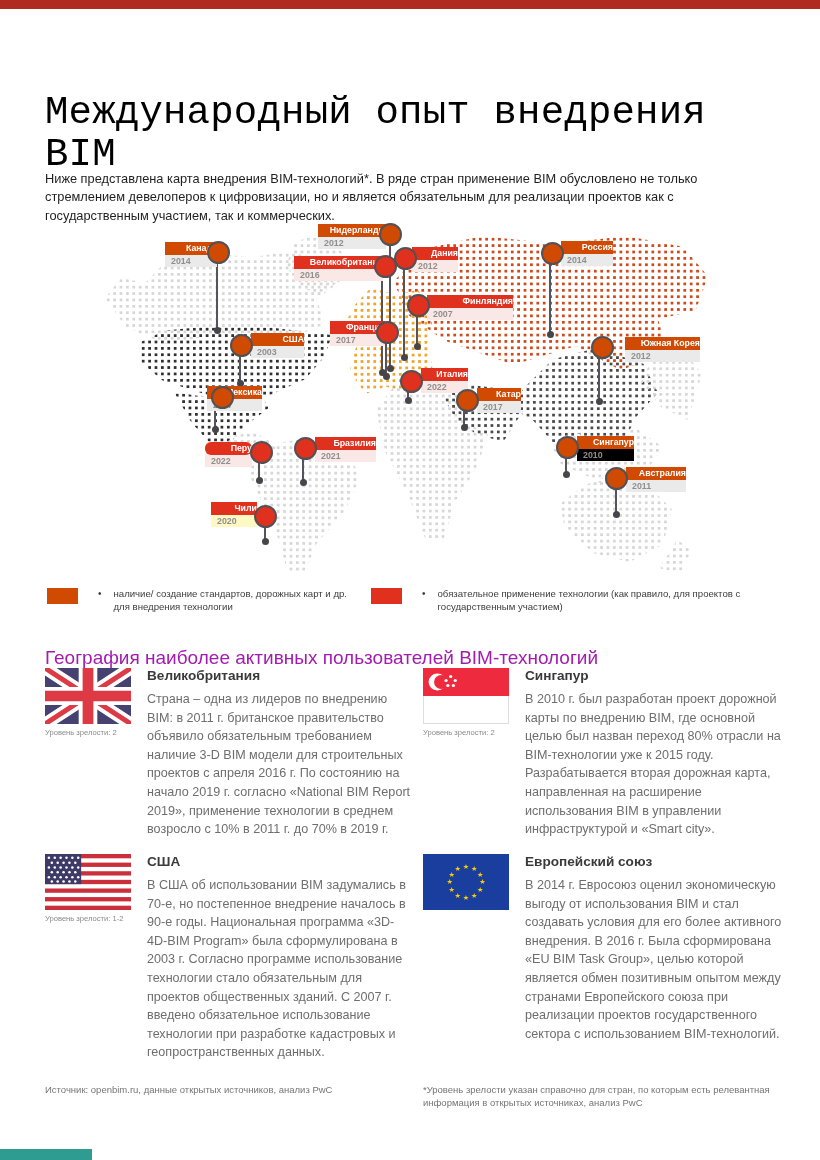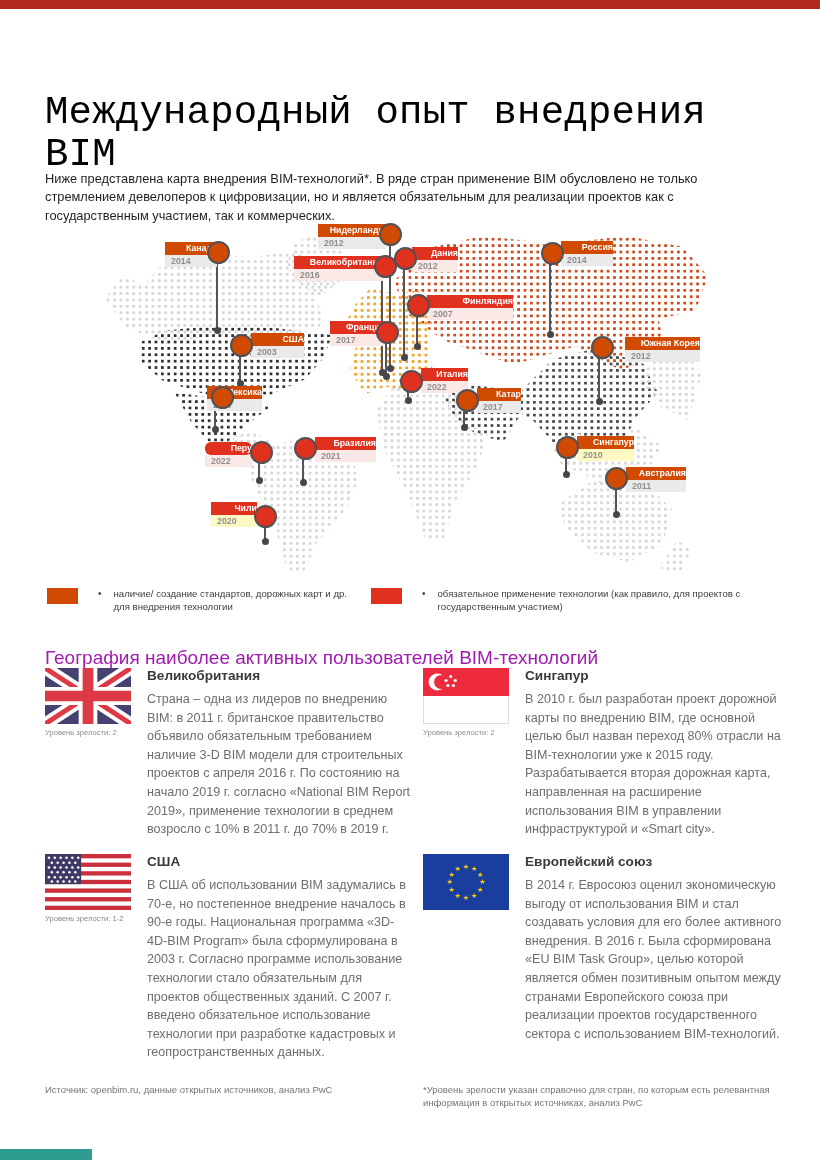--- a/index.html
+++ b/index.html
@@ -170,21 +170,21 @@
       <div class="m-enddot" style="left: 261.5px; top: 537.5px;"></div>
       <div class="m-label" style="left: 211px; top: 502px; width: 46px;">
         <div class="m-head" style="background: rgb(224, 48, 30);">Чили</div>
         <div class="m-year" style="background: #fef9c3; color: rgb(143, 143, 143);">2020</div>
       </div>
       <div class="m-circle" style="left: 253.5px; top: 504.5px; background: rgb(224, 48, 30);"></div>
       <div class="m-stem" style="left: 565px; top: 447px; height: 27px; background: rgb(84, 84, 90);"></div>
       <div class="m-enddot" style="left: 562.5px; top: 470.5px;"></div>
       <div class="m-label" style="left: 577px; top: 436px; width: 57px;">
         <div class="m-head" style="background: rgb(208, 74, 2);">Сингапур</div>
-        <div class="m-year" style="background: #fef9c3; color: rgb(143, 143, 143);">2010</div>
+        <div class="m-year" style="background: #000000; color: rgb(143, 143, 143);">2010</div>
       </div>
       <div class="m-circle" style="left: 555.5px; top: 435.5px; background: rgb(208, 74, 2);"></div>
       <div class="m-stem" style="left: 615px; top: 478px; height: 36px; background: rgb(84, 84, 90);"></div>
       <div class="m-enddot" style="left: 612.5px; top: 510.5px;"></div>
       <div class="m-label" style="left: 626px; top: 467px; width: 60px;">
         <div class="m-head" style="background: rgb(208, 74, 2);">Австралия</div>
         <div class="m-year" style="background: rgb(234, 234, 234); color: rgb(143, 143, 143);">2011</div>
       </div>
       <div class="m-circle" style="left: 604.5px; top: 466.5px; background: rgb(208, 74, 2);"></div>
     </div>

